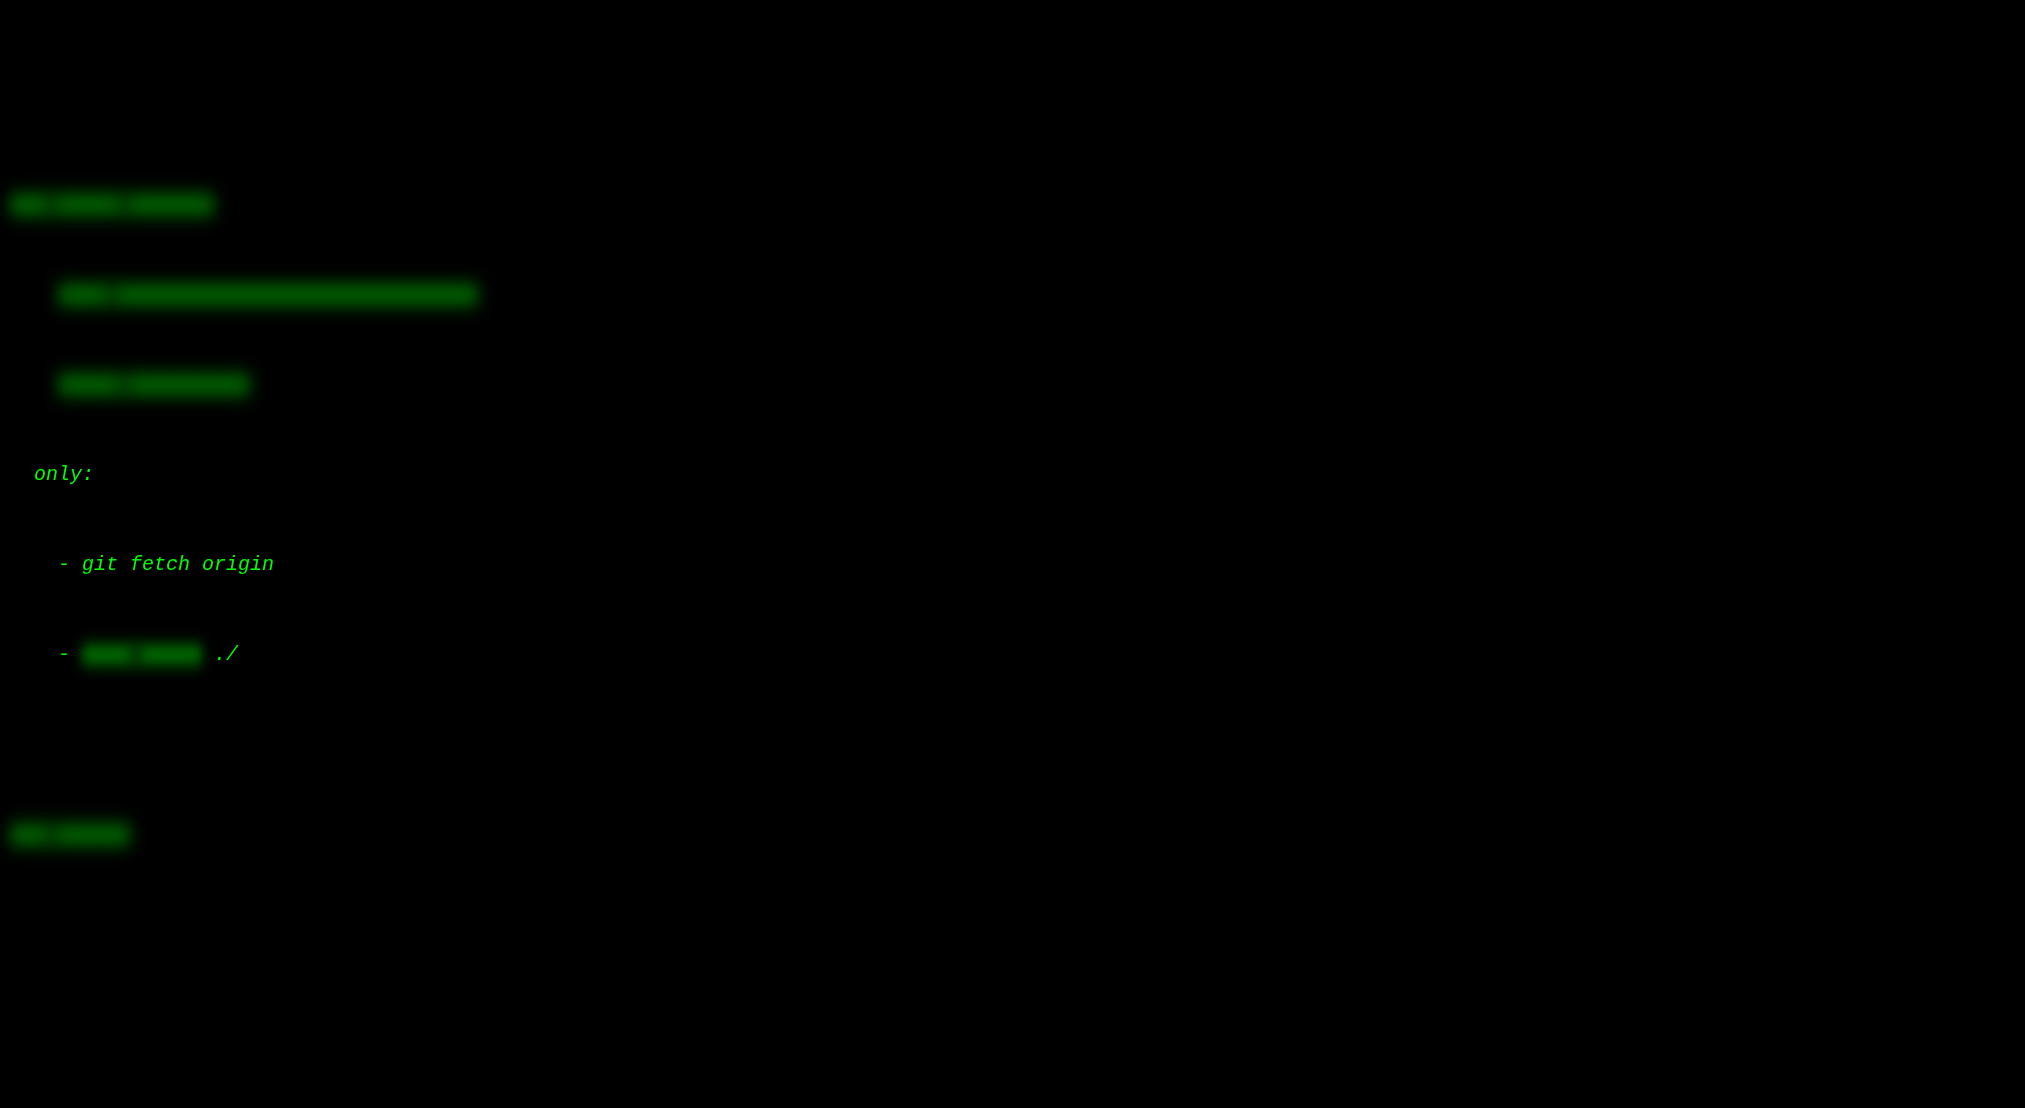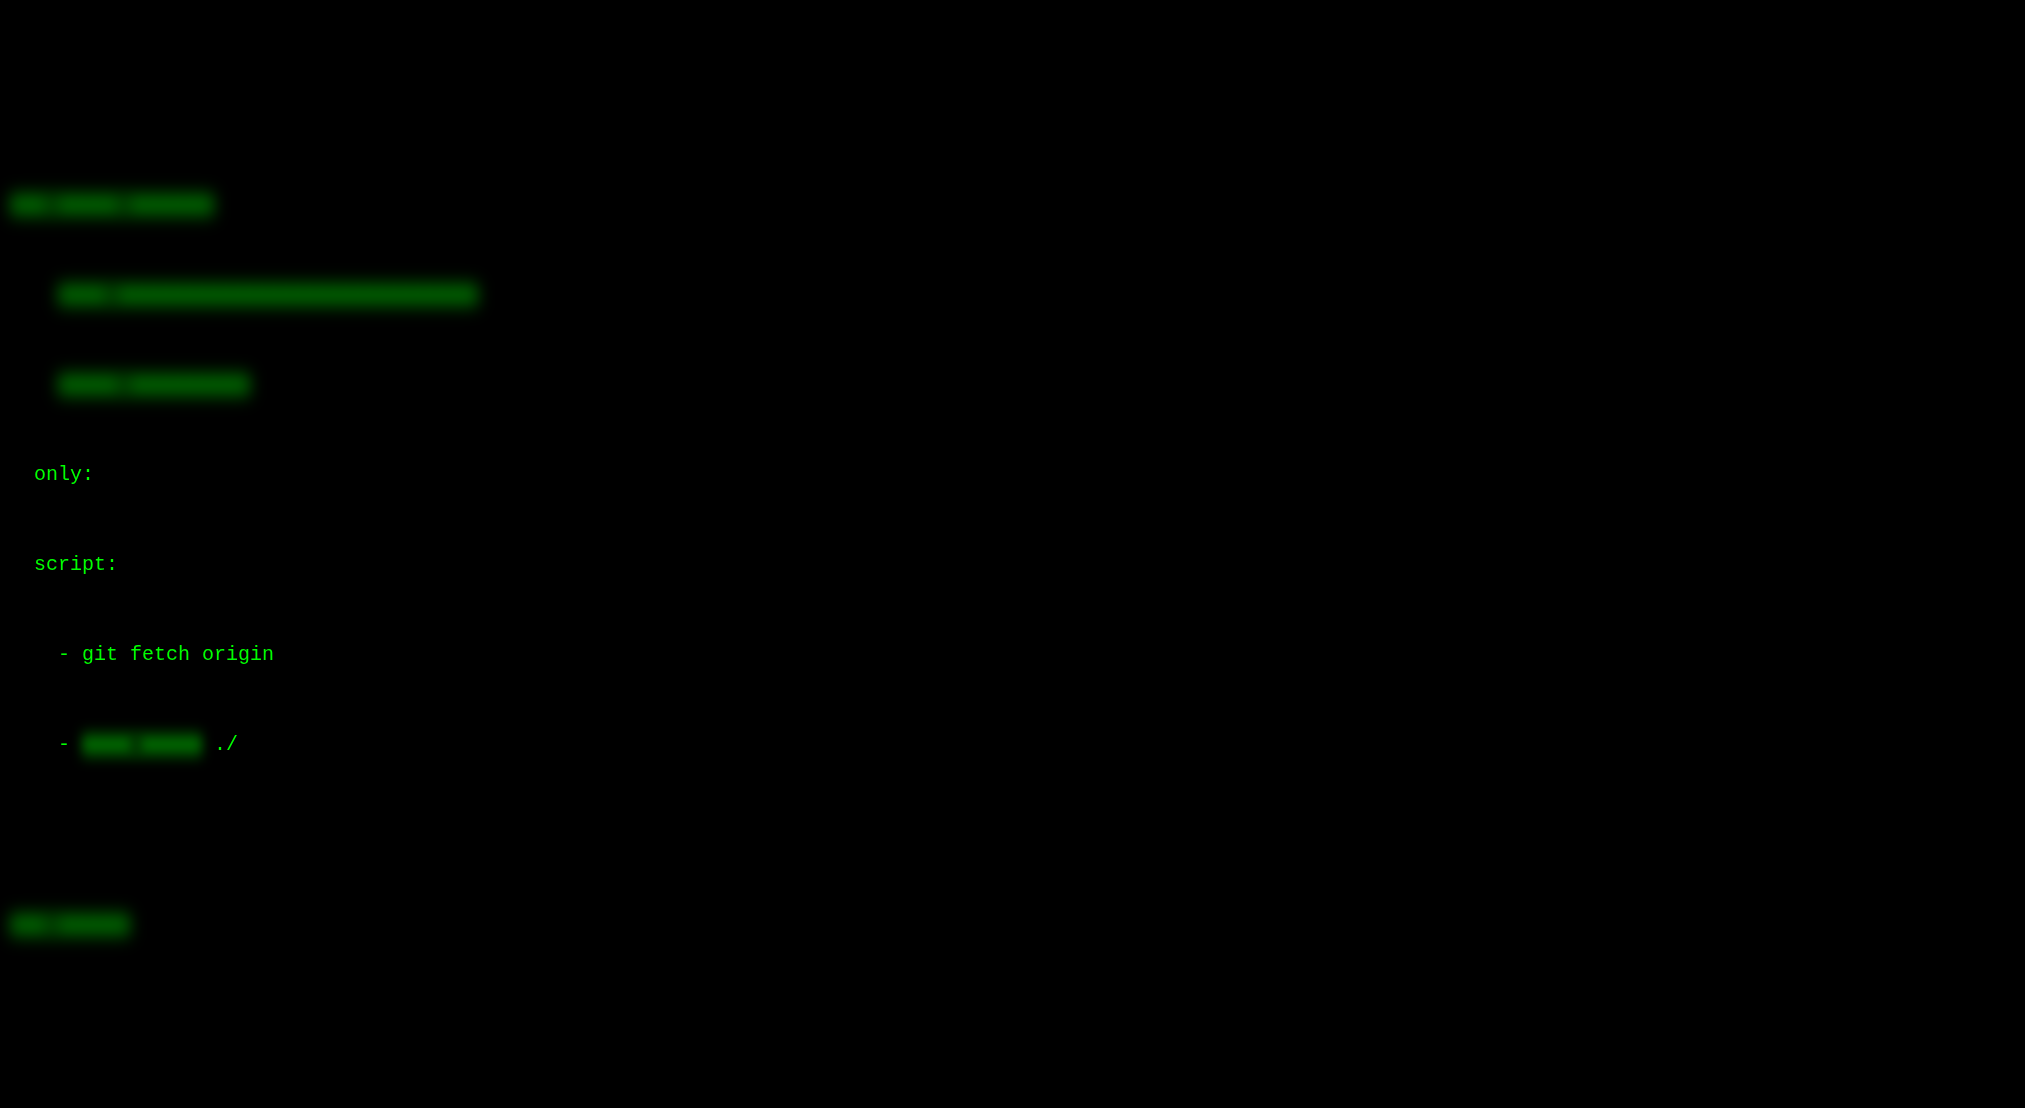--- a/index.html
+++ b/index.html
@@ -17,20 +17,21 @@
       white-space: pre;
       overflow: hidden;
     }
     .terminal {
       width: 100%;
       height: 100%;
     }
     .line {
       display: block;
       min-height: 1.5em;
+      font-style: italic;
     }
     .blurred {
       filter: blur(8px);
       background-color: #003300;
       display: inline-block;
       border-radius: 3px;
     }
     .blurred-small {
       filter: blur(6px);
       background-color: #003300;
@@ -41,21 +42,20 @@
 </head>
 <body>
 
 
 
 <div class="terminal">
   <span class="line"><span class="blurred">xxx xxxxx xxxxxxx</span></span>
   <span class="line"><span>    </span><span class="blurred">xxxx xxxxxxxxxxxxxxxxxxxxxxxxxxxxxx</span></span>
   <span class="line"><span>    </span><span class="blurred">xxxxx xxxxxxxxxx</span></span>
   <span class="line"><span>  </span><span>only:</span></span>
-  <span class="line"><span>  </span><span>script:</span></span>
   <span class="line"><span>    </span><span>- git fetch origin</span></span>
   <span class="line"><span>    </span><span>- </span><span class="blurred-small">xxxx xxxxx</span><span> ./</span></span>
   <span class="line"> </span>
   <span class="line"><span class="blurred">xxx xxxxxx</span></span>
   
   
   
   
   
   

